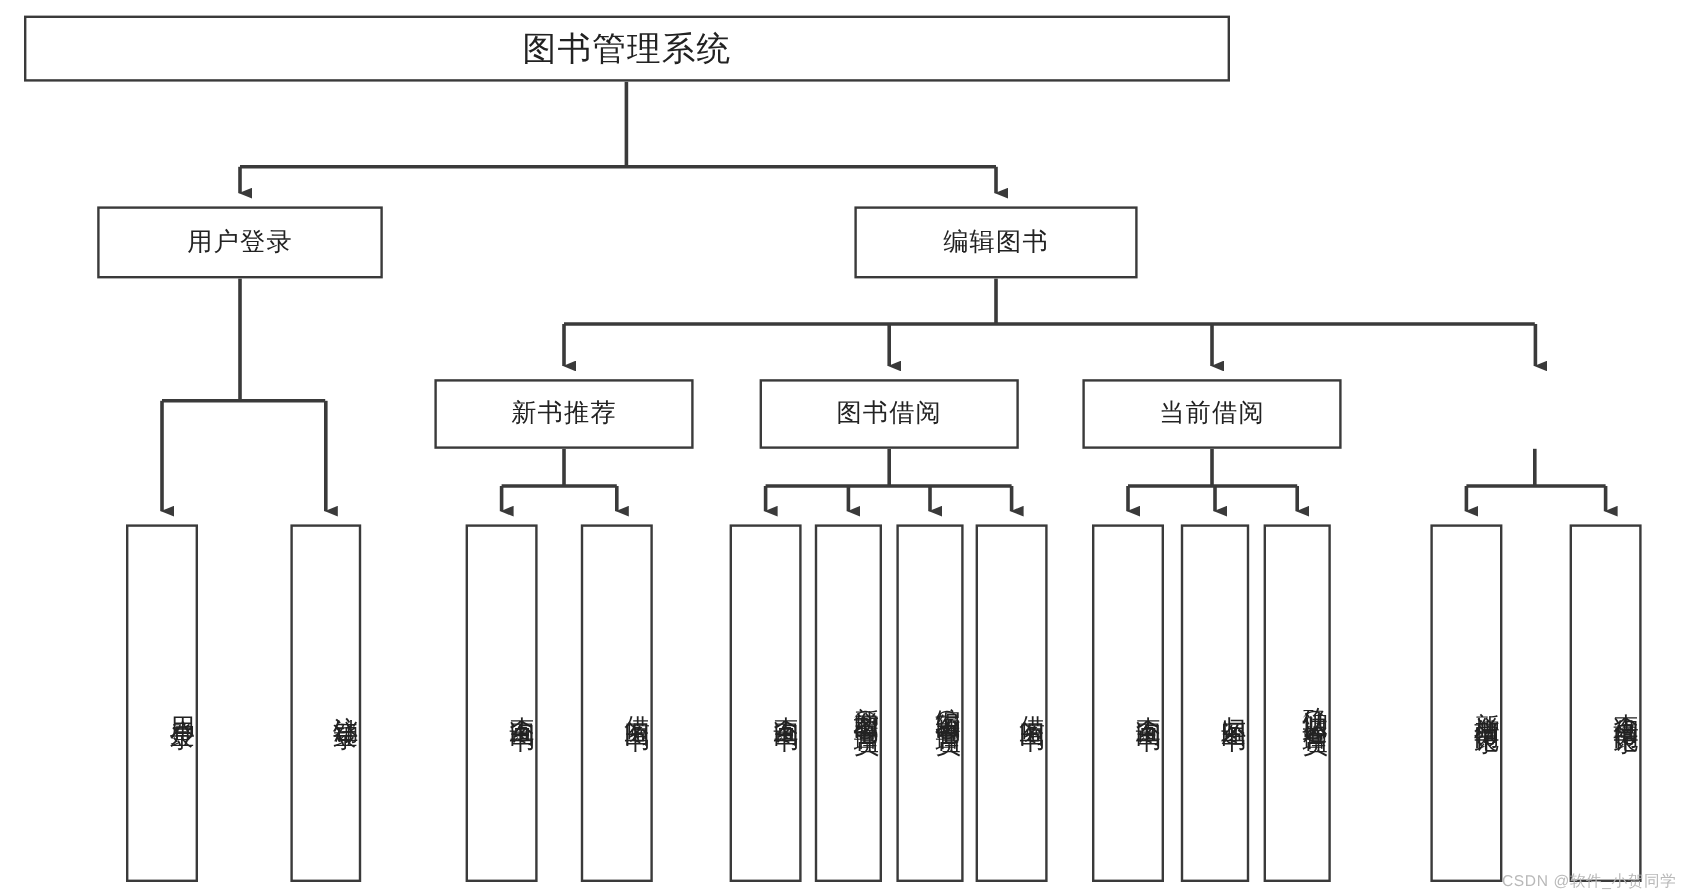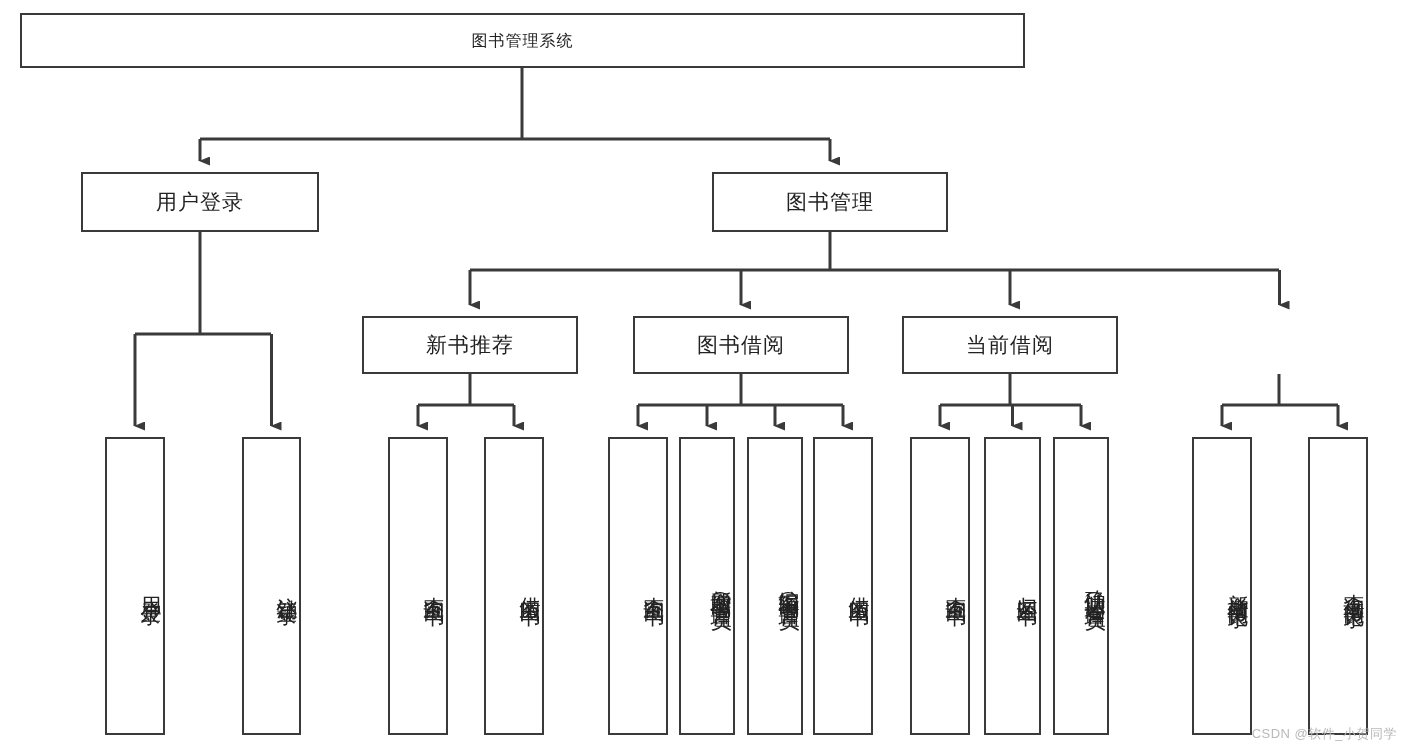--- a/index.html
+++ b/index.html
@@ -45,21 +45,21 @@
     text-orientation: upright;
     font-size: 21px;
     letter-spacing: 3px;
     line-height: 1.15;
     padding-top: 6px;
     padding-bottom: 6px;
     align-items: flex-start;
     justify-content: center;
   }
   .node.root {
-    font-size: 16px;
+    font-size: 28px;
   }
   .watermark {
     position: absolute;
     right: 8px;
     bottom: 4px;
     font-size: 13px;
     color: #b9b9b9;
     letter-spacing: 0.5px;
     white-space: nowrap;
   }
@@ -113,21 +113,21 @@
   </svg>
 
   <div class="node root horizontal" style="left: 20px; top: 13px; width: 1005px; height: 55px;">
     <span>图书管理系统</span>
   </div>
 
   <div class="node horizontal" style="left: 81px; top: 172px; width: 238px; height: 60px;">
     <span>用户登录</span>
   </div>
   <div class="node horizontal" style="left: 712px; top: 172px; width: 236px; height: 60px;">
-    <span>图书管理</span>
+    <span>编辑图书</span>
   </div>
 
   <div class="node horizontal" style="left: 362px; top: 316px; width: 216px; height: 58px; align-items: center;">
     <span>新书推荐</span>
   </div>
   <div class="node horizontal" style="left: 633px; top: 316px; width: 216px; height: 58px;">
     <span>图书借阅</span>
   </div>
   <div class="node horizontal" style="left: 902px; top: 316px; width: 216px; height: 58px;">
     <span>当前借阅</span>

